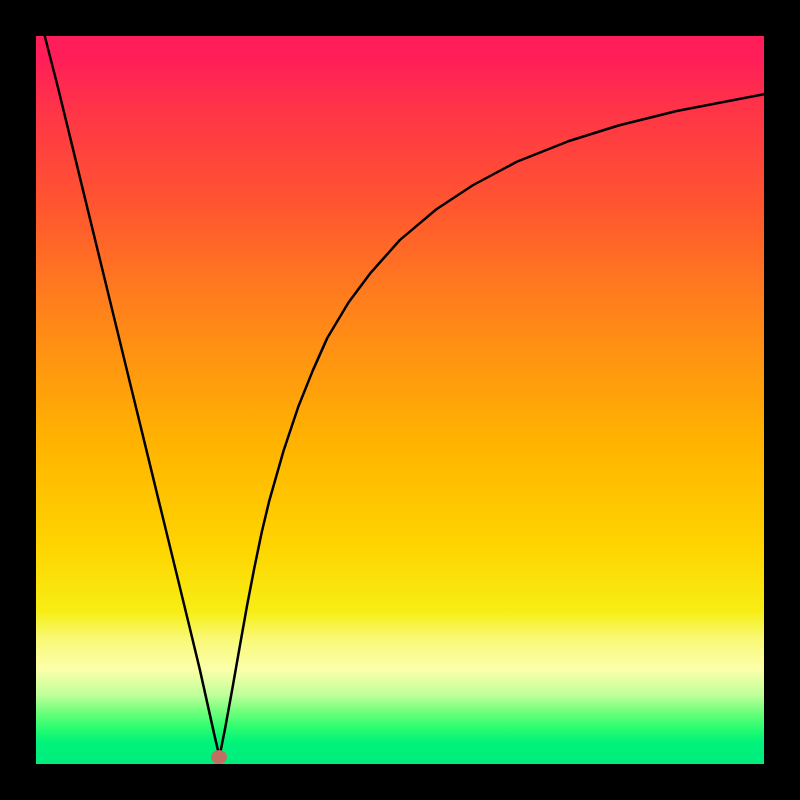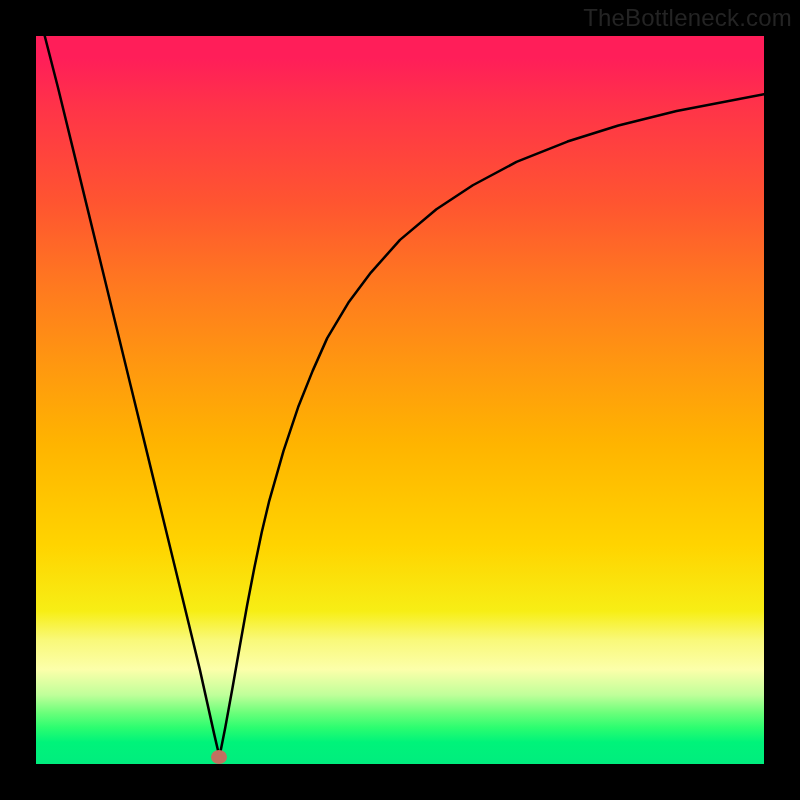--- a/index.html
+++ b/index.html
@@ -74,21 +74,20 @@
     border-radius: 50%/50%;
     transform: translate(-50%, -50%);
     z-index: 2;
     pointer-events: none;
   }
 </style>
 </head>
 <body>
 
 <div class="outer">
-  <div class="watermark">TheBottleneck.com</div>
   <div class="plot-area">
     <div class="gradient"></div>
     <svg class="curve" viewBox="0 0 728 728" preserveAspectRatio="none">
       <path id="curve-path" fill="none" d="M8.74 0.00 L21.84 50.96 L36.40 110.66 L50.96 170.35 L65.52 230.05 L80.08 289.74 L94.64 349.44 L109.20 409.14 L123.76 468.83 L138.32 528.53 L152.88 588.22 L163.80 633.36 L171.08 666.12 L178.36 698.88 L183.46 720.72 L189.28 691.60 L196.56 651.56 L203.84 610.06 L211.12 569.30 L218.40 531.44 L225.68 496.50 L232.96 465.92 L247.52 414.96 L262.08 371.28 L276.64 334.88 L291.20 302.12 L313.04 265.72 L334.88 236.60 L364.00 203.84 L400.40 173.26 L436.80 149.24 L480.48 125.94 L531.44 105.56 L582.40 89.54 L640.64 74.98 L728.00 58.24 " stroke="#000000" stroke-width="2.5" stroke-linecap="round" stroke-linejoin="round"></path>
     </svg>
     <div id="vertex" class="vertex-marker" style="left: 183.456px; top: 720.72px; background: rgb(193, 112, 96);"></div>
   </div>
 </div>
 
 </body></html>

